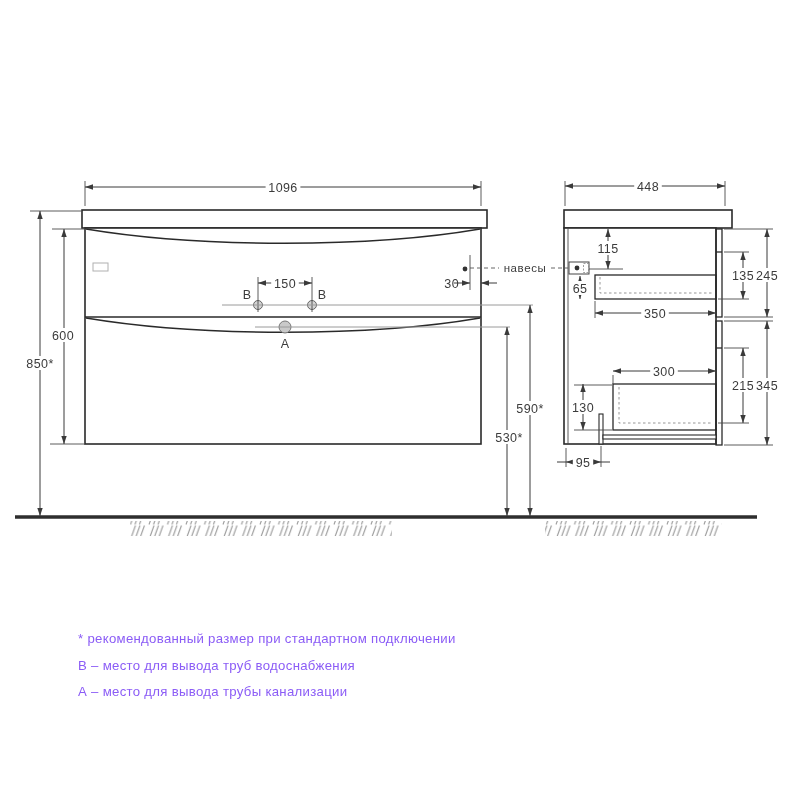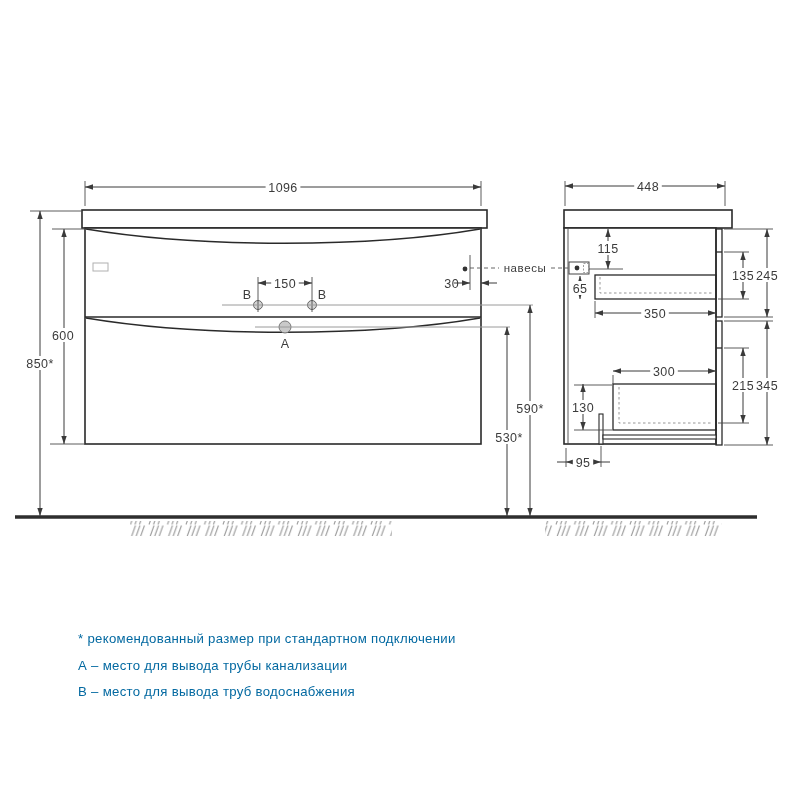--- a/index.html
+++ b/index.html
@@ -12,21 +12,21 @@
   .pt-text{font-size:12.5px;}
   .hanger-text{font-size:11.5px;letter-spacing:.6px;}
   .outline{fill:#fff;stroke:#2a2a2a;stroke-width:1.6;}
   .thin{fill:none;stroke:#2a2a2a;stroke-width:1.3;}
   .ext{stroke:#4a4a4a;stroke-width:.9;fill:none;}
   .grayline{stroke:#9a9a9a;stroke-width:1;fill:none;}
   .dashline{stroke:#555;stroke-width:.9;stroke-dasharray:4 3;fill:none;}
   .innerdash{stroke:#8a8a8a;stroke-width:.9;stroke-dasharray:2.5 2.5;fill:none;}
   .dimline{stroke:#3a3a3a;stroke-width:1;fill:none;}
   .arrow{fill:#3a3a3a;stroke:none;}
-  .notes{position:absolute;left:78px;top:626px;font-size:13.2px;color:#0369a1;
+  .notes{position:absolute;left:78px;top:626px;font-size:13.2px;color:#8b5cf6;
          letter-spacing:.3px;}
   .notes div{height:26.5px;line-height:26.5px;white-space:nowrap;}
 </style>
 </head>
 <body>
 
 <div id="stage">
   <svg id="drawing" width="800" height="800" viewBox="0 0 800 800">
     <defs>
       <pattern id="hatch" width="18.5" height="15" patternUnits="userSpaceOnUse">
@@ -233,16 +233,16 @@
           <polygon points="583,384 580.3,392 585.7,392" class="arrow"></polygon>
           <polygon points="583,430 580.3,422 585.7,422" class="arrow"></polygon>
           <rect x="569.2" y="400" width="27.6" height="14" fill="#fff"></rect>
           <text x="583" y="408" text-anchor="middle" dominant-baseline="central" class="dim-text">130</text>
         </g>
       </g>
   </svg>
 
   <div class="notes">
     <div>* рекомендованный размер при стандартном подключении</div>
+    <div>В – место для вывода труб водоснабжения</div>
     <div>А – место для вывода трубы канализации</div>
-    <div>В – место для вывода труб водоснабжения</div>
   </div>
 </div>
 
 </body></html>

